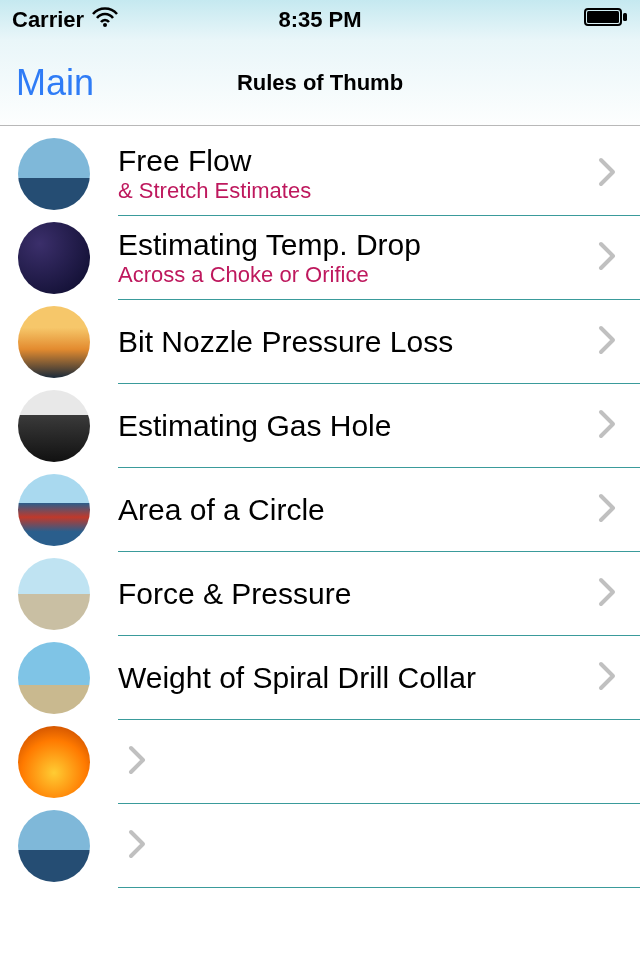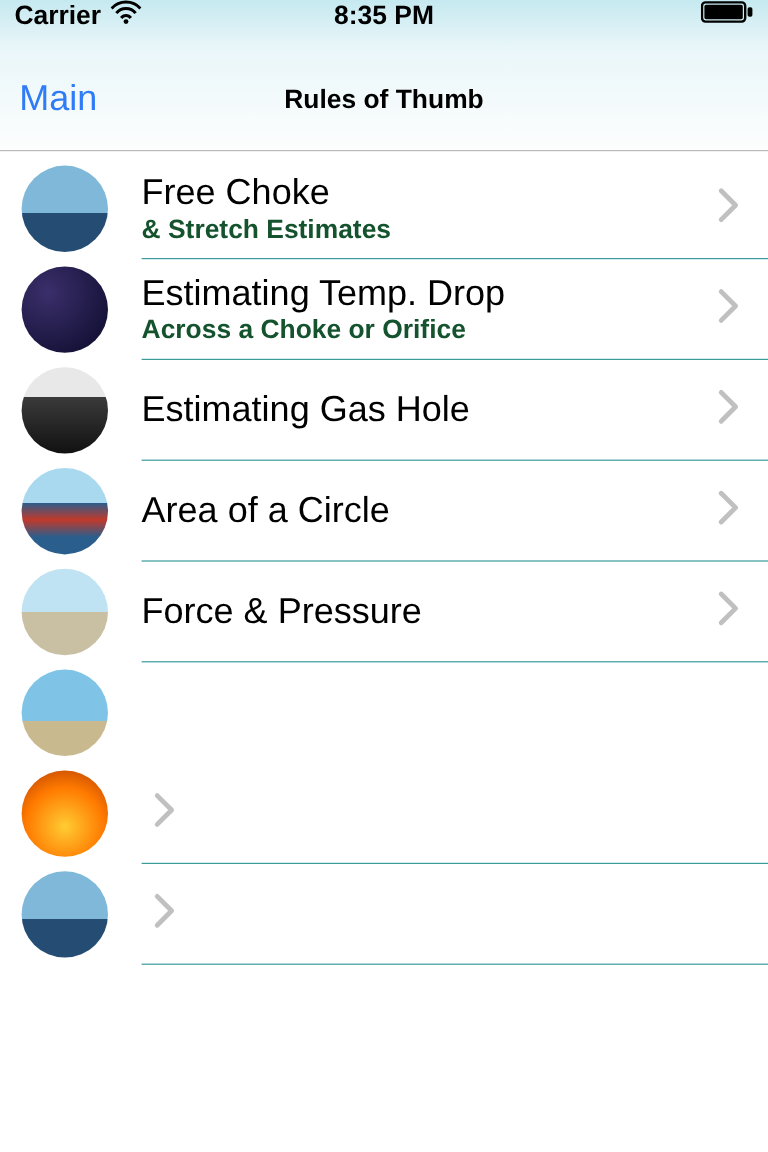--- a/index.html
+++ b/index.html
@@ -4,21 +4,21 @@
 <style>
   * { box-sizing: border-box; margin: 0; padding: 0; }
   html, body { width: 640px; height: 960px; overflow: hidden; font-family: -apple-system, "Helvetica Neue", Helvetica, Arial, sans-serif; }
   body { background: #fff; }
 
   
   .status-bar {
     height: 40px;
     background: linear-gradient(to bottom, #c5e9f0, #e9f6f9);
     display: flex;
-    align-items: flex-start;
+    align-items: center;
     justify-content: space-between;
     padding: 0 12px;
     font-size: 22px;
     font-weight: 600;
     color: #000;
   }
   .status-left { display: flex; align-items: center; gap: 8px; }
   .status-center { position: absolute; left: 50%; transform: translateX(-50%); }
   .wifi-icon { display: inline-block; }
   .battery-icon { display: inline-block; }
@@ -28,21 +28,21 @@
     height: 86px;
     background: linear-gradient(to bottom, #e9f6f9, #fdfefe);
     border-bottom: 1px solid #b8b8b8;
     display: flex;
     align-items: center;
     position: relative;
     padding: 0 16px;
   }
   .nav-back {
     color: #2f7cf6;
-    font-size: 30px;
+    font-size: 36px;
     font-weight: 400;
     cursor: pointer;
     z-index: 2;
   }
   .nav-title {
     position: absolute;
     left: 50%;
     transform: translateX(-50%);
     font-size: 22px;
     font-weight: 700;
@@ -81,21 +81,21 @@
     margin-left: 28px;
     height: 100%;
     border-bottom: 1px solid #3a9b9b;
     display: flex;
     align-items: center;
     justify-content: space-between;
     padding-right: 24px;
   }
   .row-text { display: flex; flex-direction: column; justify-content: center; }
   .row-title { font-size: 30px; font-weight: 400; color: #000; line-height: 1.1; }
-  .row-sub   { font-size: 22px; font-weight: 700; color: #14532d; line-height: 1.1; margin-top: 2px; }
+  .row-sub   { font-size: 22px; font-weight: 400; color: #be185d; line-height: 1.1; margin-top: 2px; }
   .chev { color: #c0c0c0; flex-shrink: 0; margin-left: 10px; }
 
   
   .t-ship   { background: linear-gradient(to bottom, #a9d9ef 40%, #2a5e8c 40%, #c0392b 60%, #2a5e8c 80%); }
   .t-rig    { background: linear-gradient(to bottom, #7fb8d9 55%, #254d73 55%); }
   .t-crane  { background: radial-gradient(circle at 30% 30%, #3b2f6b, #0a0a2a); }
   .t-sunset { background: linear-gradient(to bottom, #f6c76a 30%, #e38b2f 60%, #1a2a3a 100%); }
   .t-silh   { background: linear-gradient(to bottom, #e8e8e8 35%, #3a3a3a 35%, #111 100%); }
   .t-land   { background: linear-gradient(to bottom, #bfe3f2 50%, #c9bfa3 50%); }
   .t-pump   { background: linear-gradient(to bottom, #7fc4e6 60%, #c9b98f 60%); }
@@ -131,41 +131,52 @@
 <div class="nav-bar">
   <div class="nav-back">Main</div>
   <div class="nav-title">Rules of Thumb</div>
 </div>
 
 <div class="list" id="list">
     <div class="row">
       <div class="thumb t-rig"></div>
       <div class="row-body">
         <div class="row-text">
-          <div class="row-title">Free Choke</div>
+          <div class="row-title">Free Flow</div>
           <div class="row-sub">&amp; Stretch Estimates</div>
         </div>
         <div class="chev"><svg width="18" height="30" viewBox="0 0 18 30">
             <polyline points="3,3 15,15 3,27" fill="none" stroke="#c0c0c0" stroke-width="4" stroke-linecap="round" stroke-linejoin="round"></polyline>
           </svg></div>
       </div>
     </div>
     <div class="row">
       <div class="thumb t-crane"></div>
       <div class="row-body">
         <div class="row-text">
           <div class="row-title">Estimating Temp. Drop</div>
           <div class="row-sub">Across a Choke or Orifice</div>
         </div>
         <div class="chev"><svg width="18" height="30" viewBox="0 0 18 30">
             <polyline points="3,3 15,15 3,27" fill="none" stroke="#c0c0c0" stroke-width="4" stroke-linecap="round" stroke-linejoin="round"></polyline>
           </svg></div>
       </div>
     </div>
     <div class="row">
+      <div class="thumb t-sunset"></div>
+      <div class="row-body">
+        <div class="row-text">
+          <div class="row-title">Bit Nozzle Pressure Loss</div>
+        </div>
+        <div class="chev"><svg width="18" height="30" viewBox="0 0 18 30">
+            <polyline points="3,3 15,15 3,27" fill="none" stroke="#c0c0c0" stroke-width="4" stroke-linecap="round" stroke-linejoin="round"></polyline>
+          </svg></div>
+      </div>
+    </div>
+    <div class="row">
       <div class="thumb t-silh"></div>
       <div class="row-body">
         <div class="row-text">
           <div class="row-title">Estimating Gas Hole</div>
         </div>
         <div class="chev"><svg width="18" height="30" viewBox="0 0 18 30">
             <polyline points="3,3 15,15 3,27" fill="none" stroke="#c0c0c0" stroke-width="4" stroke-linecap="round" stroke-linejoin="round"></polyline>
           </svg></div>
       </div>
     </div>
@@ -186,20 +197,28 @@
         <div class="row-text">
           <div class="row-title">Force &amp; Pressure</div>
         </div>
         <div class="chev"><svg width="18" height="30" viewBox="0 0 18 30">
             <polyline points="3,3 15,15 3,27" fill="none" stroke="#c0c0c0" stroke-width="4" stroke-linecap="round" stroke-linejoin="round"></polyline>
           </svg></div>
       </div>
     </div>
     <div class="row">
       <div class="thumb t-pump"></div>
+      <div class="row-body">
+        <div class="row-text">
+          <div class="row-title">Weight of Spiral Drill Collar</div>
+        </div>
+        <div class="chev"><svg width="18" height="30" viewBox="0 0 18 30">
+            <polyline points="3,3 15,15 3,27" fill="none" stroke="#c0c0c0" stroke-width="4" stroke-linecap="round" stroke-linejoin="round"></polyline>
+          </svg></div>
+      </div>
     </div>
     <div class="row">
       <div class="thumb t-orange"></div>
       <div class="row-body">
         <div class="chev"><svg width="18" height="30" viewBox="0 0 18 30">
             <polyline points="3,3 15,15 3,27" fill="none" stroke="#c0c0c0" stroke-width="4" stroke-linecap="round" stroke-linejoin="round"></polyline>
           </svg></div>
       </div>
     </div>
     <div class="row">

